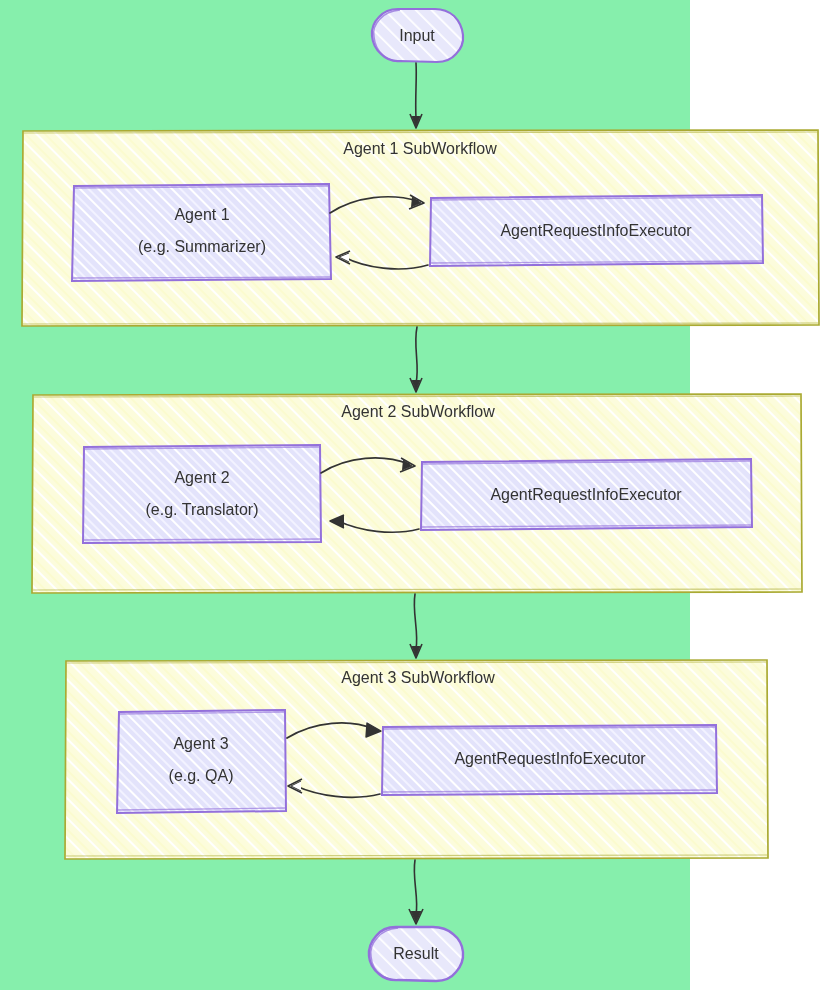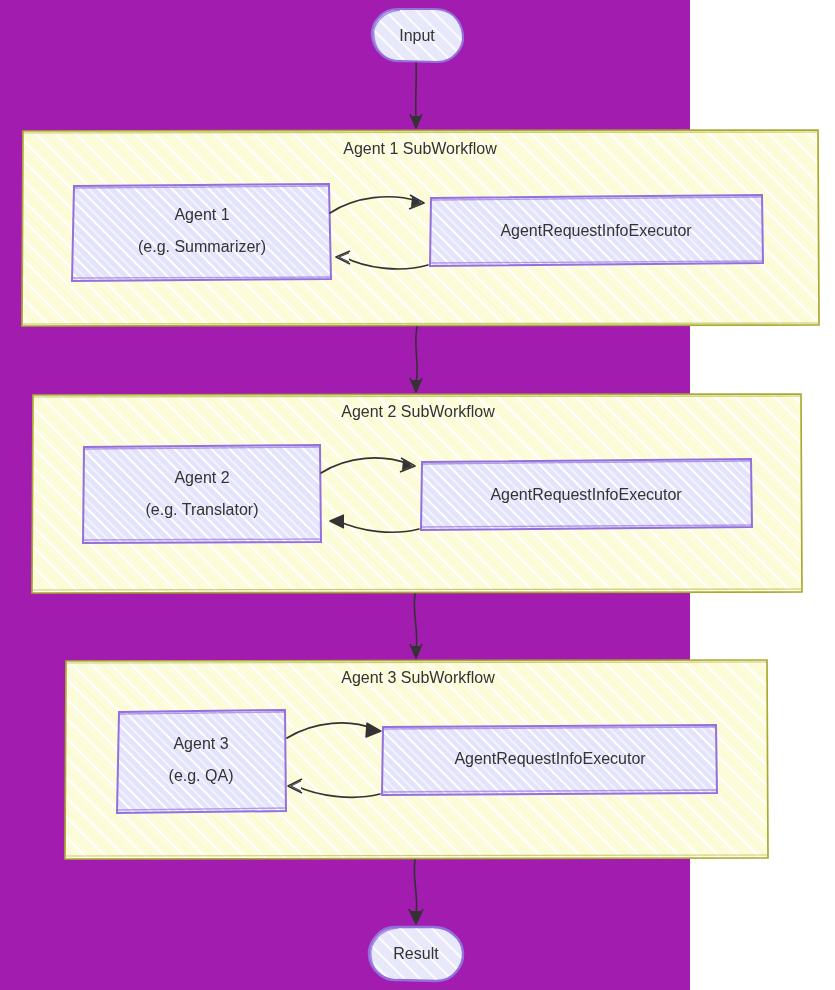--- a/index.html
+++ b/index.html
@@ -10,21 +10,21 @@
   body {
     width: 835px;
     height: 990px;
     font-family: "Liberation Sans", sans-serif;
     overflow: hidden;
   }
   #diagram-root {
     position: relative;
     width: 690px;
     height: 990px;
-    background: #a21caf;
+    background: #86efac;
   }
   svg.flow {
     display: block;
     width: 835px;
     height: 990px;
   }
   text {
     font-family: "Liberation Sans", sans-serif;
     fill: #333333;
     dominant-baseline: middle;

